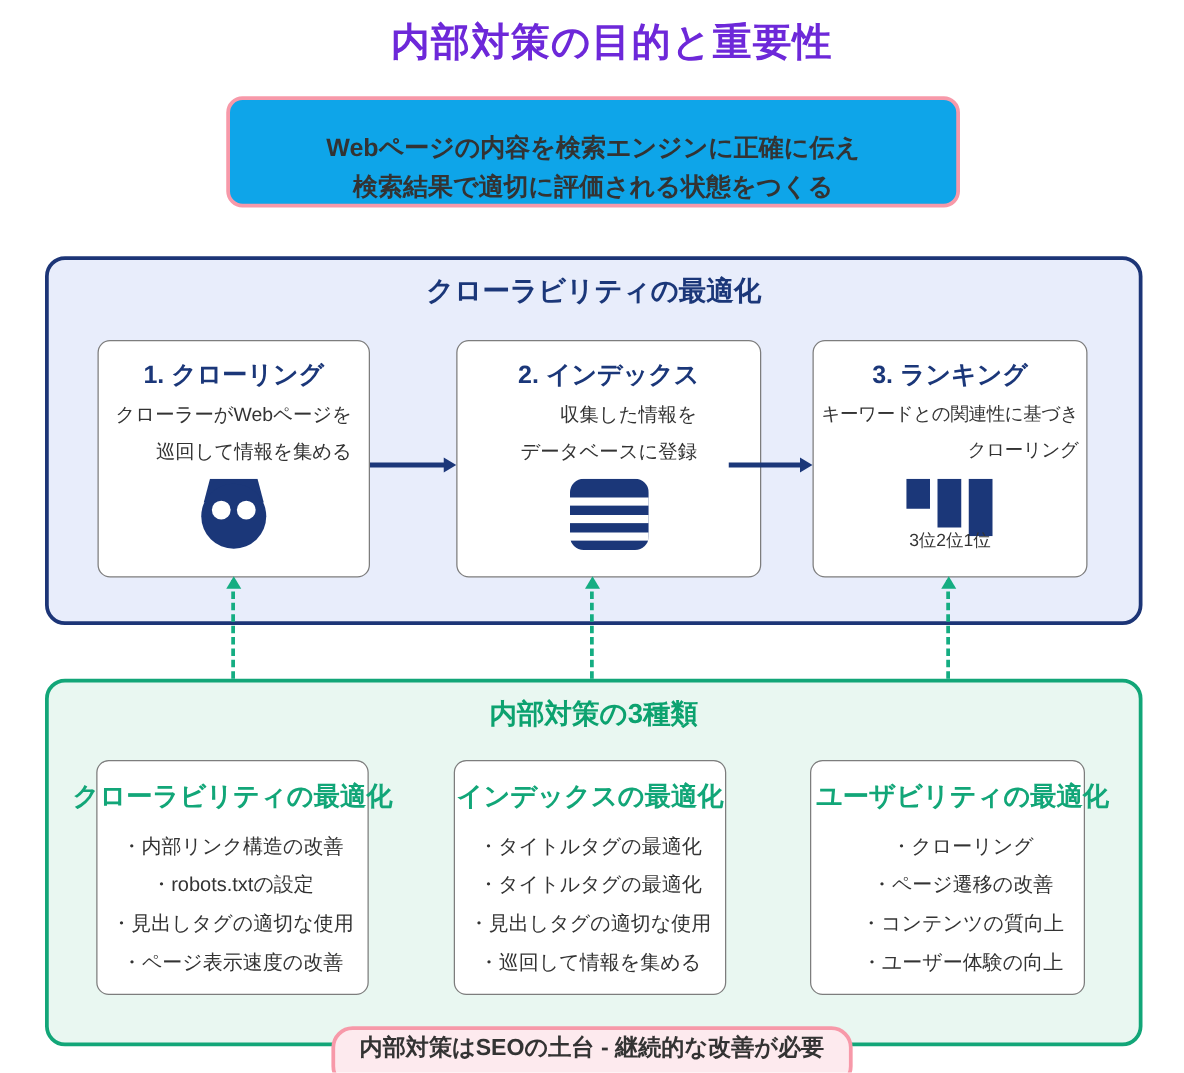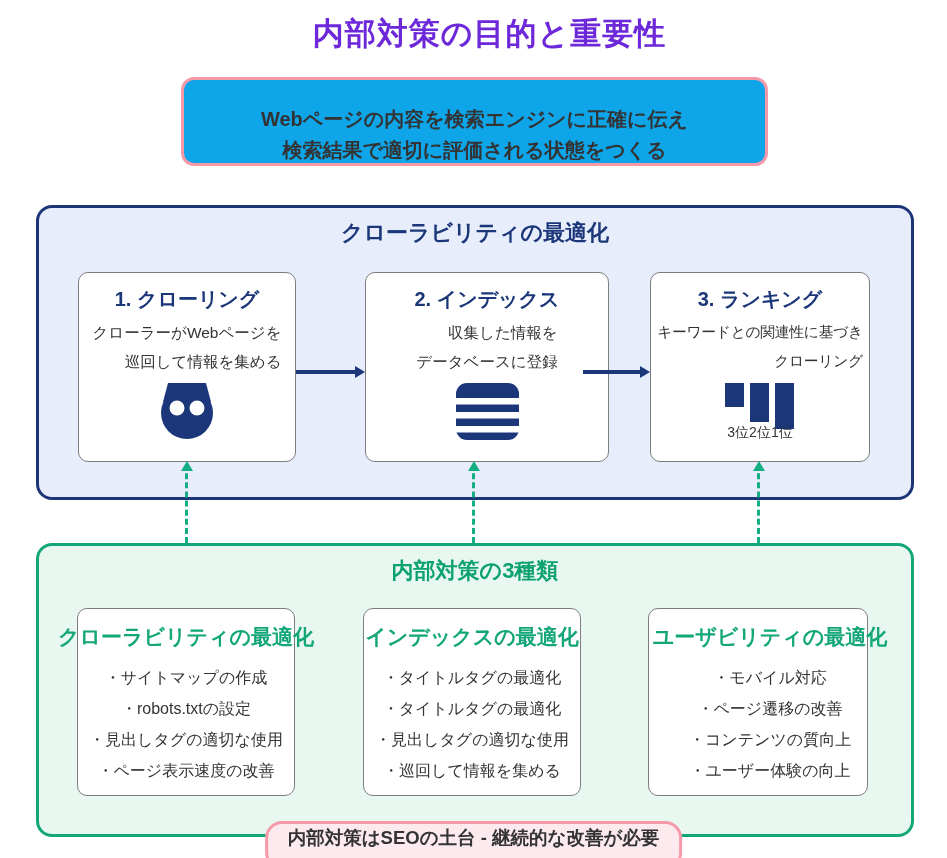--- a/index.html
+++ b/index.html
@@ -130,41 +130,41 @@
   <div class="connector connector--2"></div>
   <div class="connector connector--3"></div>
 
   <section class="panel panel--measures">
     <div class="panel-title">内部対策の3種類</div>
   </section>
 
   <div class="card group-card group-card--1">
     <div class="group-title">クローラビリティの最適化</div>
     <div class="group-items">
-      <div>・サイトマップの作成</div>
+      <div>・内部リンク構造の改善</div>
       <div>・robots.txtの設定</div>
       <div>・見出しタグの適切な使用</div>
       <div>・ページ表示速度の改善</div>
     </div>
   </div>
 
   <div class="card group-card group-card--2">
     <div class="group-title">インデックスの最適化</div>
     <div class="group-items">
       <div>・タイトルタグの最適化</div>
       <div>・タイトルタグの最適化</div>
       <div>・見出しタグの適切な使用</div>
       <div>・巡回して情報を集める</div>
     </div>
   </div>
 
   <div class="card group-card group-card--3">
     <div class="group-title">ユーザビリティの最適化</div>
     <div class="group-items">
-      <div>・モバイル対応</div>
+      <div>・クローリング</div>
       <div>・ページ遷移の改善</div>
       <div>・コンテンツの質向上</div>
       <div>・ユーザー体験の向上</div>
     </div>
   </div>
 
   <div class="footer-badge">内部対策はSEOの土台 - 継続的な改善が必要</div>
 
 </div>
 

